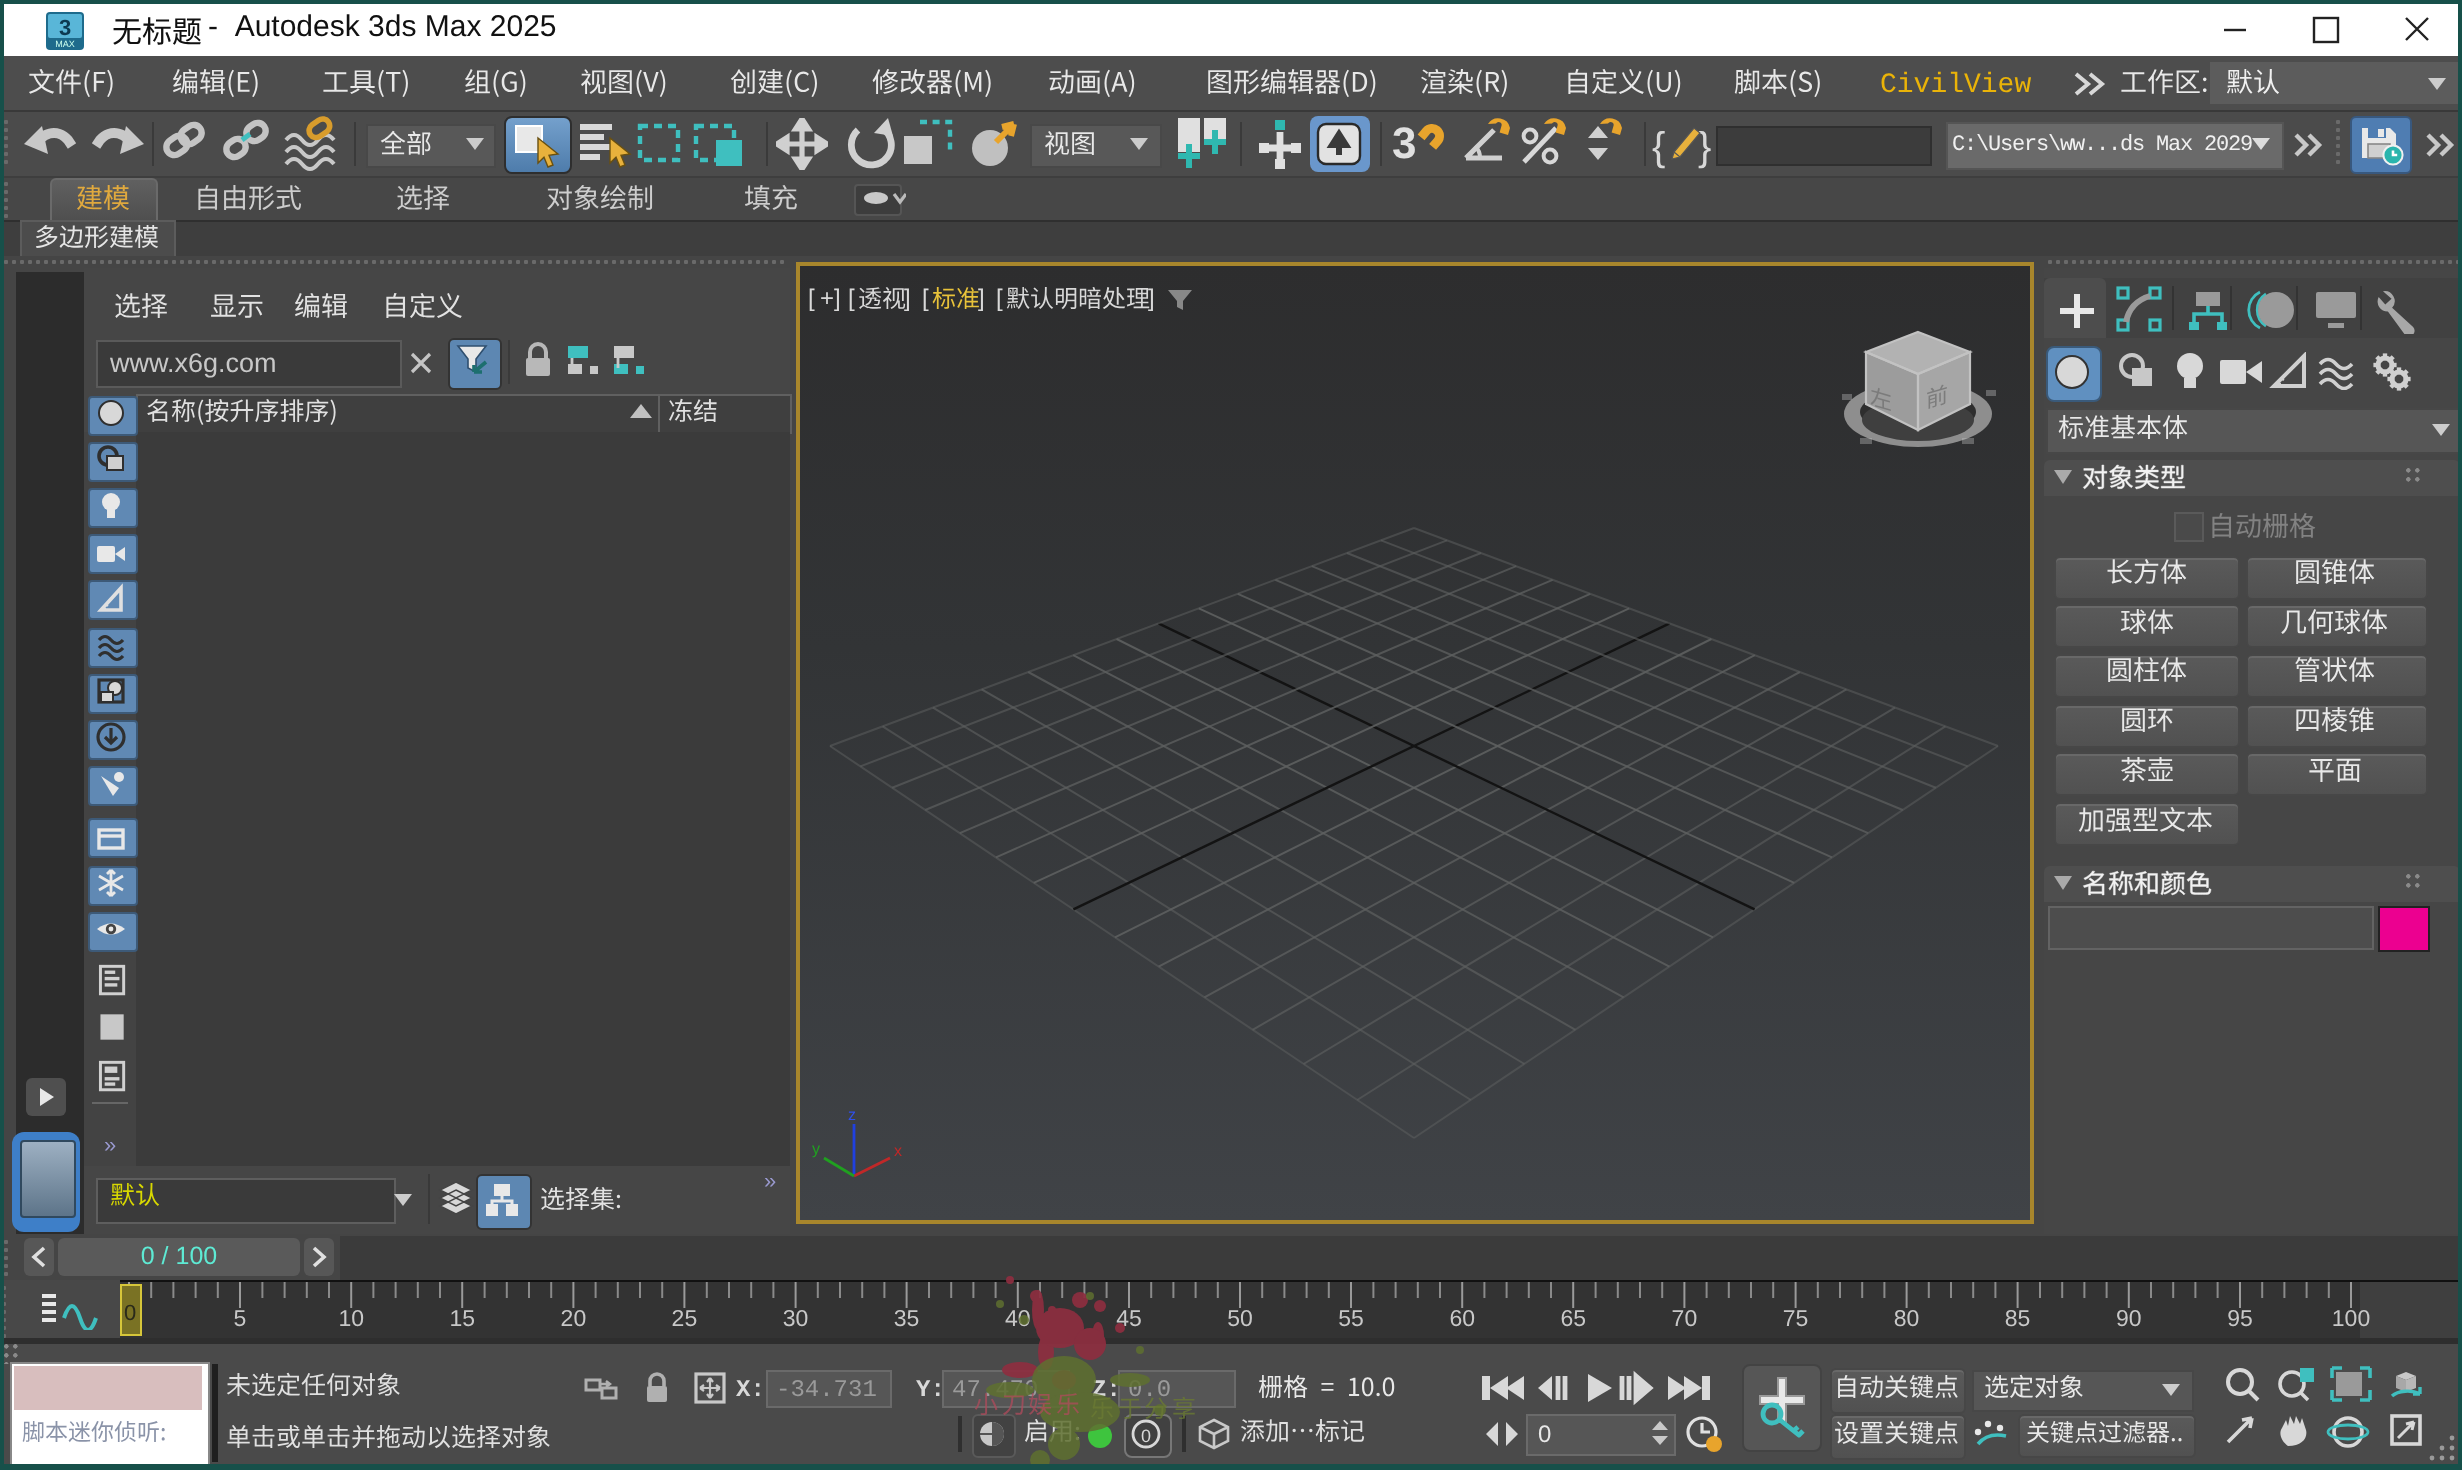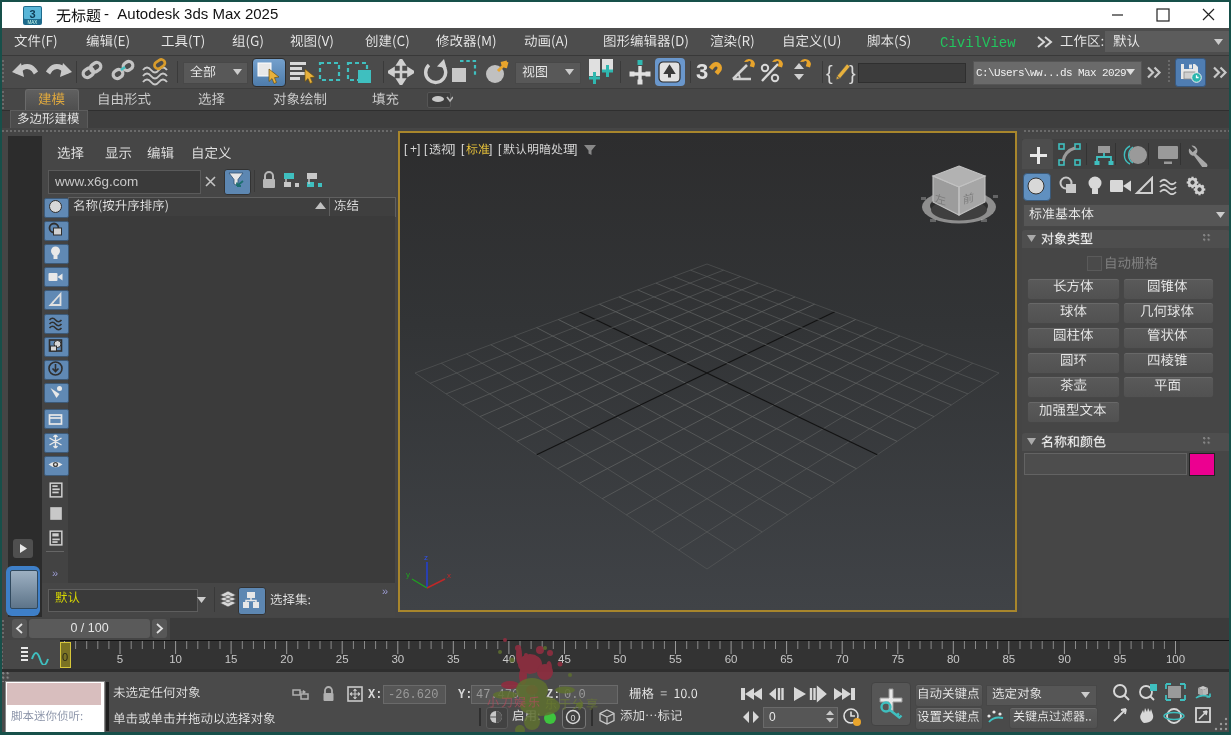--- a/index.html
+++ b/index.html
@@ -284,21 +284,21 @@
   </svg>
 <svg class="a" style="left:866.5px;top:34.0px" width="46" height="16">
     <g transform="translate(0,11.88) scale(0.01350,-0.01350)" fill="#e8e8e8">
       <use href="#g811A" x="0"></use>
       <use href="#g672C" x="1000"></use>
       <use href="#g0028" x="2000"></use>
       <use href="#g0053" x="2338"></use>
       <use href="#g0029" x="2934"></use>
     </g>
   </svg>
-<div class="a" style="left:940px;top:35px;font:14px 'Liberation Mono';color:#22c55e">CivilView</div>
+<div class="a" style="left:940px;top:35px;font:14px 'Liberation Mono';color:#eab308">CivilView</div>
 <svg class="a" style="left:1036px;top:35px" width="22" height="14">
     <path d="M2 2 L8 7 L2 12 M9 2 L15 7 L9 12" stroke="#d8d8d8" stroke-width="2" fill="none"></path>
   </svg>
 <svg class="a" style="left:1060.0px;top:34.0px" width="46" height="16">
     <g transform="translate(0,11.88) scale(0.01350,-0.01350)" fill="#e8e8e8">
       <use href="#g5DE5" x="0"></use>
       <use href="#g4F5C" x="1000"></use>
       <use href="#g533A" x="2000"></use>
       <use href="#g003A" x="3000"></use>
     </g>
@@ -1042,21 +1042,21 @@
 <div class="a" style="left:1024px;top:453px;width:161px;height:20px;background:#4d4d4d;border:1px solid #636363"></div>
 <div class="a" style="left:1189px;top:453px;width:24px;height:21px;background:#ec0090;border:1px solid #222"></div>
 <div class="a" style="left:0;top:617px;width:1231px;height:23px;background:#454545"></div>
 <div class="a" style="left:170px;top:618px;width:1061px;height:22px;background:#3b3b3b"></div>
 <div class="a grip-v" style="left:2px;top:620px;width:4px;height:18px"></div>
 <div class="a" style="left:12px;top:619px;width:15px;height:19px;background:#575757;border-radius:3px"></div>
 <svg class="a" style="left:15px;top:623px" width="9" height="11">
     <path d="M7 1 L2 5.5 L7 10" stroke="#e0e0e0" stroke-width="1.8" fill="none"></path>
   </svg>
 <div class="a" style="left:29px;top:619px;width:121px;height:19px;background:#5a5a5a;border-radius:3px"></div>
-<div class="a" style="left:29px;top:621px;width:121px;height:15px;font:12.5px 'Liberation Sans';color:#e5e5e5;text-align:center">0 / 100</div>
+<div class="a" style="left:29px;top:621px;width:121px;height:15px;font:12.5px 'Liberation Sans';color:#5eead4;text-align:center">0 / 100</div>
 <div class="a" style="left:152px;top:619px;width:15px;height:19px;background:#575757;border-radius:3px"></div>
 <svg class="a" style="left:155px;top:623px" width="9" height="11">
     <path d="M2 1 L7 5.5 L2 10" stroke="#e0e0e0" stroke-width="1.8" fill="none"></path>
   </svg>
 <div class="a" style="left:0;top:640px;width:1231px;height:32px;background:#484848"></div>
 <div class="a grip-v" style="left:1px;top:643px;width:4px;height:26px"></div>
 <div class="a" style="left:60px;top:640px;width:1120px;height:29px;background:#333333;border-top:1px solid #111"></div>
 <div class="a" style="left:1180px;top:640px;width:51px;height:29px;background:#3f3f3f;border-top:1px solid #111"></div>
 <div class="a" style="left:0;top:669px;width:1231px;height:3px;background:#2e2e2e"></div>
 <svg class="a" style="left:20px;top:645px" width="34" height="20">
@@ -1247,21 +1247,21 @@
 <svg class="a" style="left:321px;top:685px" width="16" height="18">
 <path d="M4 8 L4 5.5 a3.5 3.5 0 0 1 7 0 L11 8" stroke="#b0b0b0" stroke-width="1.8" fill="none"></path>
 <rect x="2.5" y="8" width="10" height="8" rx="1" fill="#b0b0b0"></rect>
 </svg>
 <svg class="a" style="left:346px;top:685px" width="19" height="18">
 <rect x="2" y="2" width="14" height="14" fill="none" stroke="#c8c8c8" stroke-width="1.6"></rect>
 <path d="M9 4 L9 14 M4 9 L14 9 M9 4 l-1.5 2 M9 4 l1.5 2 M9 14 l-1.5 -2 M9 14 l1.5 -2 M4 9 l2 -1.5 M4 9 l2 1.5 M14 9 l-2 -1.5 M14 9 l-2 1.5" stroke="#c8c8c8" stroke-width="1.1" fill="none"></path>
 </svg>
 <div class="a" style="left:368px;top:688px;font:bold 12px 'Liberation Mono';color:#d8d8d8">X:</div>
 <div class="a fld" style="left:383px;top:685px;width:61px;height:17px"></div>
-<div class="a" style="left:388px;top:688px;font:12px 'Liberation Mono';color:#9a9a9a">-26.620</div>
+<div class="a" style="left:388px;top:688px;font:12px 'Liberation Mono';color:#9a9a9a">-34.731</div>
 <div class="a" style="left:458px;top:688px;font:bold 12px 'Liberation Mono';color:#d8d8d8">Y:</div>
 <div class="a fld" style="left:471px;top:685px;width:62px;height:17px"></div>
 <div class="a" style="left:476px;top:688px;font:12px 'Liberation Mono';color:#9a9a9a">47.470</div>
 <div class="a" style="left:546px;top:688px;font:bold 12px 'Liberation Mono';color:#d8d8d8">Z:</div>
 <div class="a fld" style="left:559px;top:685px;width:57px;height:17px"></div>
 <div class="a" style="left:564px;top:688px;font:12px 'Liberation Mono';color:#9a9a9a">0.0</div>
 <svg class="a" style="left:629.0px;top:687.0px" width="71" height="14">
     <g transform="translate(0,11.00) scale(0.01250,-0.01250)" fill="#e8e8e8">
       <use href="#g6805" x="0"></use>
       <use href="#g683C" x="1000"></use>

